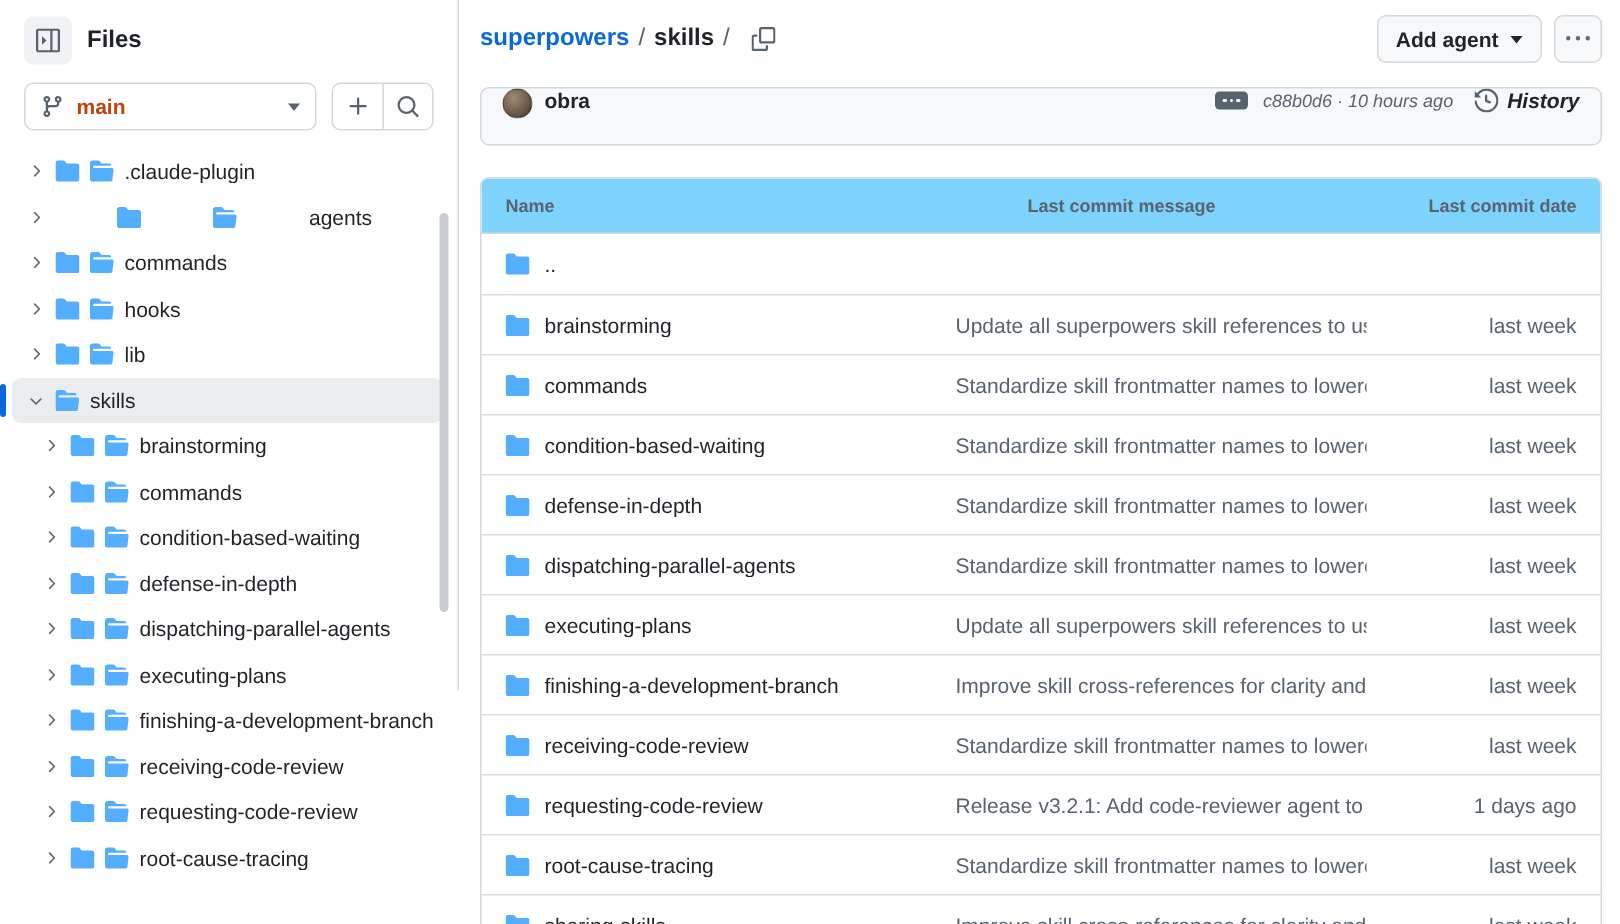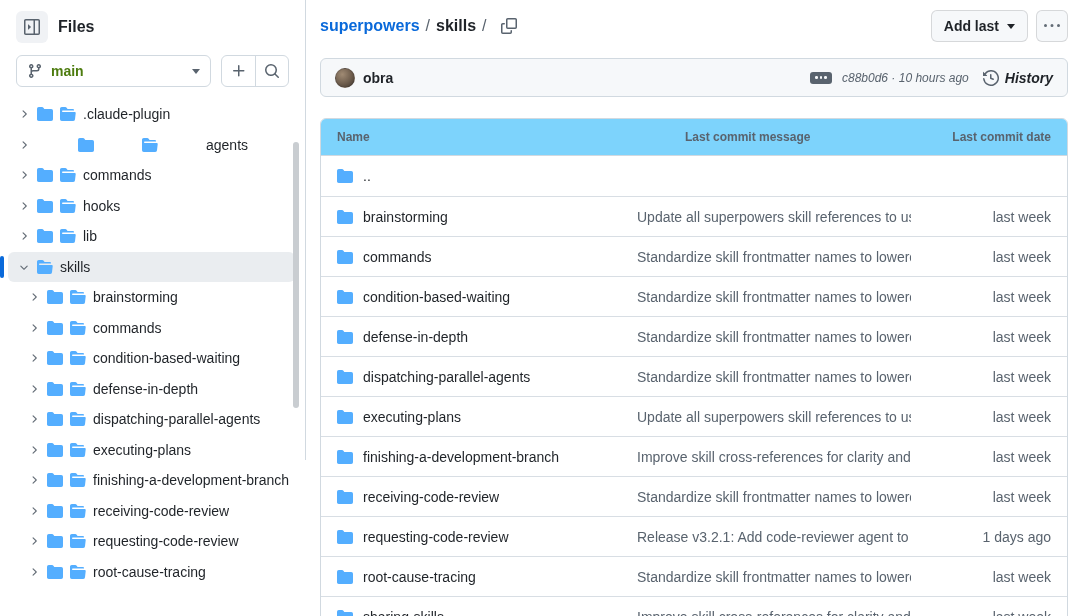--- a/index.html
+++ b/index.html
@@ -10,21 +10,21 @@
   }
   .app { display:flex; width:1080px; height:616px; }
 
   
   .sidebar { width:306px; flex:none; border-right:1px solid #d1d9e0; position:relative; height:460px; }
   .sb-header { display:flex; align-items:center; gap:10px; padding:11px 16px 8px 16px; }
   .panel-btn { width:32px; height:32px; border:none; border-radius:6px; background:#f0f2f5; display:flex; align-items:center; justify-content:center; color:#59636e; cursor:pointer; }
   .sb-title { font-size:16px; font-weight:700; }
 
   .branch-row { display:flex; gap:10px; padding:4px 16px 6px 16px; align-items:center; }
-  .branch-btn { flex:1; height:32px; display:flex; align-items:center; gap:8px; padding:0 10px; background:#fff; border:1px solid #d1d9e0; border-radius:6px; font-size:14px; font-weight:600; color:#4d7c0f; cursor:pointer; }
+  .branch-btn { flex:1; height:32px; display:flex; align-items:center; gap:8px; padding:0 10px; background:#fff; border:1px solid #d1d9e0; border-radius:6px; font-size:14px; font-weight:600; color:#c2410c; cursor:pointer; }
   .branch-btn .octicon { color:#59636e; }
   .caret { width:0; height:0; border-left:4px solid transparent; border-right:4px solid transparent; border-top:5px solid #59636e; margin-left:auto; }
   .btn-group { display:flex; border:1px solid #d1d9e0; border-radius:6px; overflow:hidden; background:#fff; }
   .btn-group button { width:33px; height:30px; border:none; background:transparent; display:flex; align-items:center; justify-content:center; color:#59636e; cursor:pointer; }
   .btn-group button + button { border-left:1px solid #d1d9e0; }
 
   .goto-row { padding:2px 16px 8px 16px; }
   .goto-input { height:30px; display:flex; align-items:center; gap:8px; border:1px solid #d1d9e0; border-radius:6px; padding:0 8px; color:#59636e; background:#fff; cursor:text; }
   .goto-input .ph { font-size:14px; color:#59636e; }
   .kbd { margin-left:auto; width:19px; height:19px; line-height:17px; text-align:center; font-size:11px; border:1px solid #d1d9e0; border-radius:4px; color:#59636e; font-family:"DejaVu Sans Mono", monospace; background:#fff; }
@@ -50,21 +50,21 @@
   .breadcrumb { display:flex; align-items:center; gap:6px; font-size:16px; }
   .bc-repo { color:#0969da; font-weight:600; text-decoration:none; cursor:pointer; }
   .bc-sep { color:#59636e; }
   .bc-current { font-weight:700; color:#1f2328; }
   .copy-btn { border:none; background:none; color:#59636e; margin-left:8px; cursor:pointer; display:flex; align-items:center; }
   .header-actions { margin-left:auto; display:flex; gap:8px; }
   .gh-btn { height:32px; padding:0 12px; display:flex; align-items:center; gap:6px; background:#f6f8fa; border:1px solid rgba(31,35,40,0.15); border-radius:6px; font-size:14px; font-weight:600; color:#1f2328; cursor:pointer; }
   .gh-btn .caret { border-top-color:#1f2328; margin-left:2px; }
   .kebab-btn { width:32px; padding:0; justify-content:center; color:#636c76; }
 
-  .commit-bar { margin-top:16px; height:39px; display:flex; align-items:center; gap:8px; background:#f6f8fa; border:1px solid #d1d9e0; border-radius:6px; padding:0 14px 0 14px; }
+  .commit-bar { margin-top:16px; height:39px; display:flex; align-items:flex-start; gap:8px; background:#f6f8fa; border:1px solid #d1d9e0; border-radius:6px; padding:0 14px 0 14px; }
   .avatar { width:20px; height:20px; border-radius:50%; flex:none; background:radial-gradient(circle at 35% 30%, #a08b74 0%, #6e5d4d 55%, #3c332b 100%); border:0.5px solid rgba(31,35,40,0.15); }
   .commit-author { font-weight:600; cursor:pointer; }
   .commit-msg { color:#1f2328; white-space:nowrap; overflow:hidden; cursor:pointer; }
   .commit-right { margin-left:auto; display:flex; align-items:center; gap:10px; flex:none;font-style:italic; }
   .ellipsis-badge { width:22px; height:12px; border-radius:3px; background:#59636e; display:flex; align-items:center; justify-content:center; gap:2px; cursor:pointer; }
   .ellipsis-badge i { width:2.5px; height:2.5px; border-radius:50%; background:#f6f8fa; }
   .commit-meta { color:#59636e; font-size:12px; white-space:nowrap; cursor:pointer; }
   .history-link { display:flex; align-items:center; gap:6px; font-weight:600; color:#1f2328; cursor:pointer; margin-left:4px; }
   .history-link .octicon { color:#59636e; }
 
@@ -478,21 +478,21 @@
         <button class="copy-btn">
           <span class="octicon">
               <svg width="16" height="16">
                 <use href="#ic-copy"></use>
               </svg>
             </span>
         </button>
       </div>
       <div class="header-actions">
         <button class="gh-btn">
-          <span>Add last</span>
+          <span>Add agent</span>
           <span class="caret"></span>
         </button>
         <button class="gh-btn kebab-btn">
           <span class="octicon">
               <svg width="16" height="16">
                 <use href="#ic-kebab"></use>
               </svg>
             </span>
         </button>
       </div>

